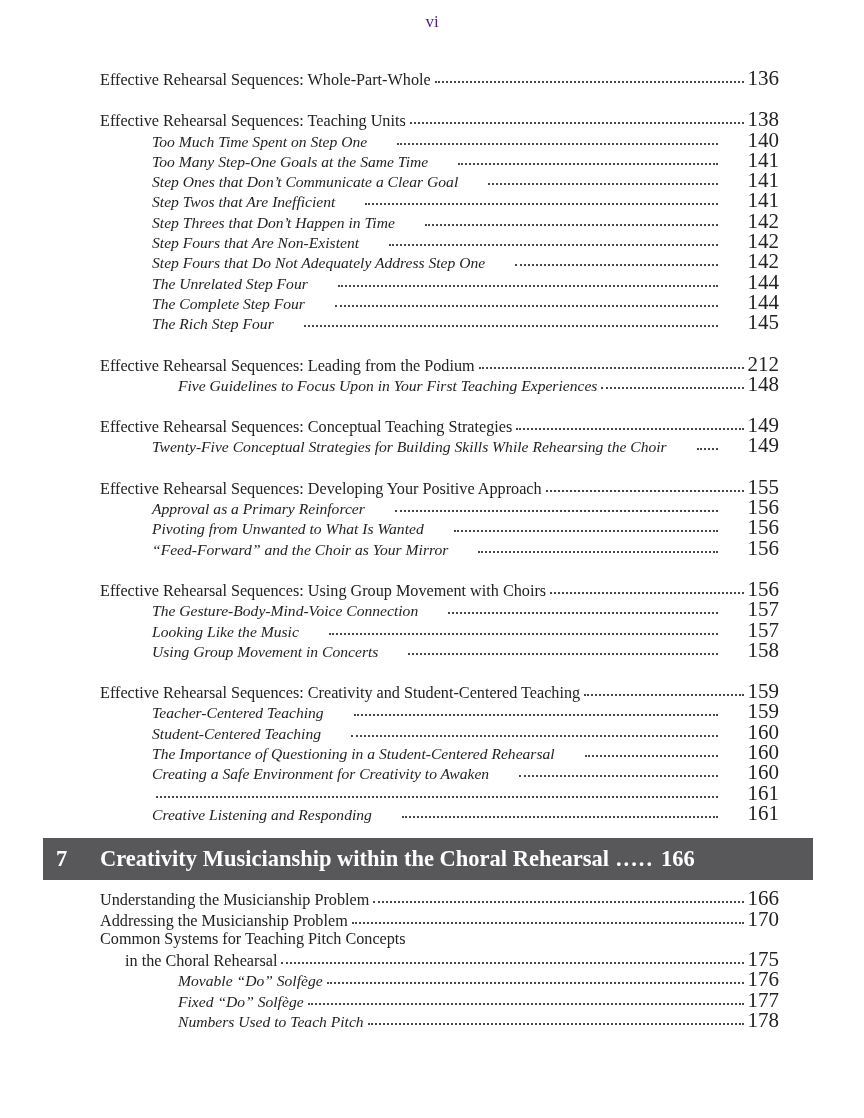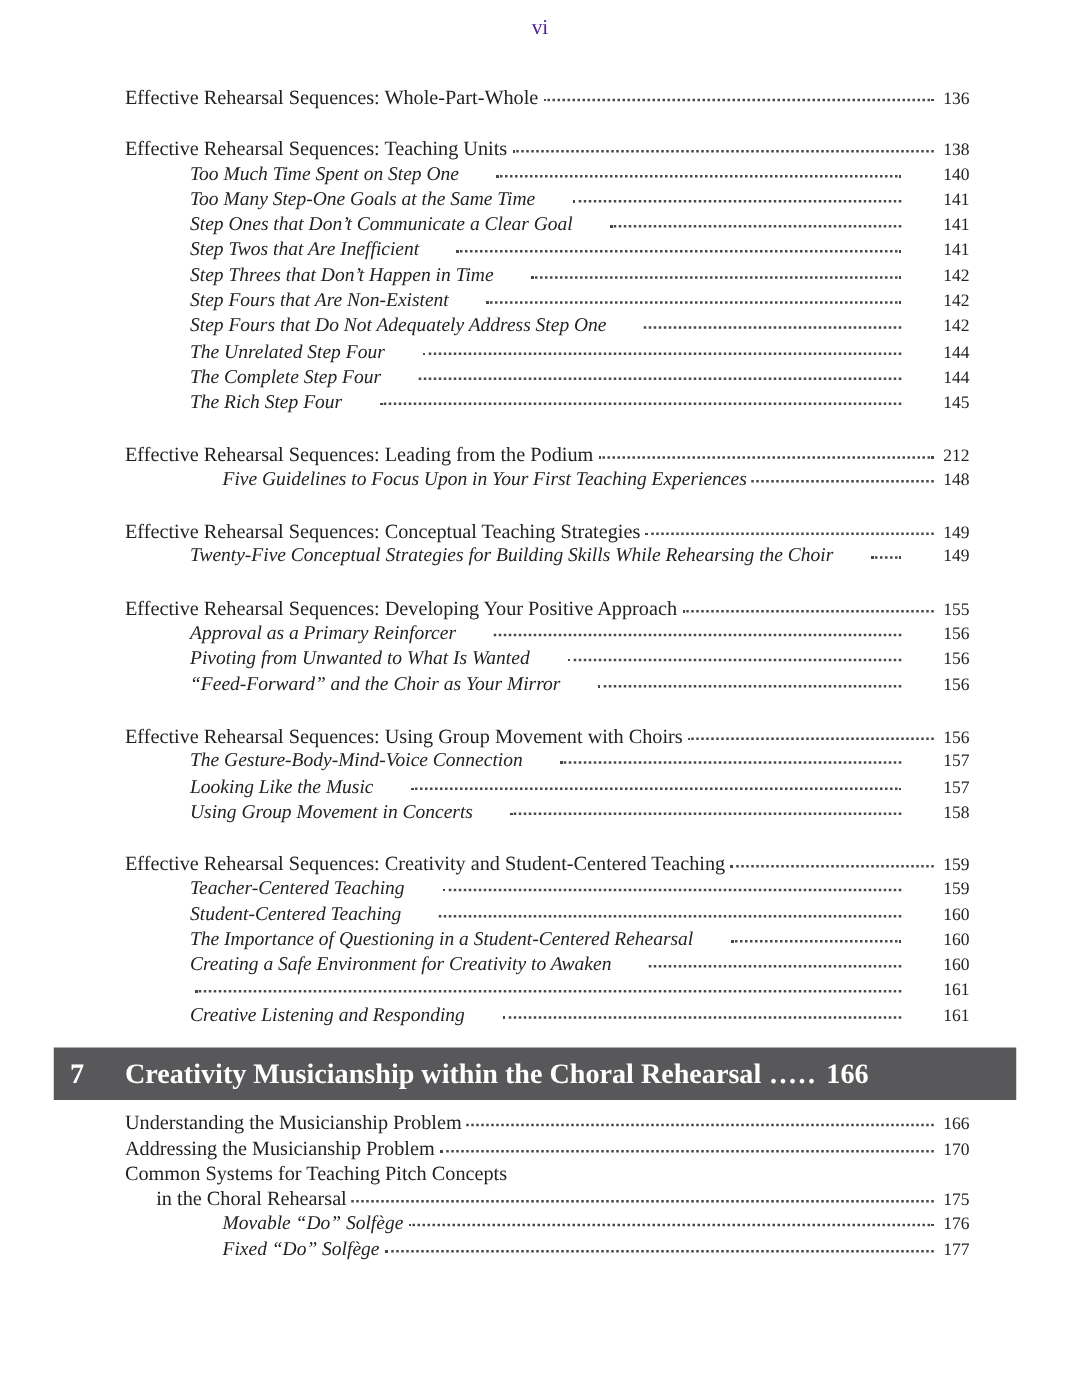--- a/index.html
+++ b/index.html
@@ -49,23 +49,23 @@
     flex: 1 1 auto;
     border-bottom: 2px dotted #484848;
     margin: 0 4px 0 4px;
     position: relative;
     top: -2px;
     min-width: 10px;
   }
   .pg {
     flex: 0 0 auto;
     font-style: normal;
-    font-size: 14px;
+    font-size: 21px;
     min-width: 28px;
-    text-align: center;
+    text-align: right;
   }
   .chapter-bar {
     display: flex;
     align-items: center;
     margin: 15px 0 8px -57px;
     width: 770px;
     height: 42px;
     background: #58585a;
     color: #ffffff;
     font-weight: bold;
@@ -265,14 +265,19 @@
       <div class="row lvl-2">
         <span class="t">Movable “Do” Solfège</span>
         <span class="leader"></span>
         <span class="pg">176</span>
       </div>
       <div class="row lvl-2">
         <span class="t">Fixed “Do” Solfège</span>
         <span class="leader"></span>
         <span class="pg">177</span>
       </div>
+      <div class="row lvl-2">
+        <span class="t">Numbers Used to Teach Pitch</span>
+        <span class="leader"></span>
+        <span class="pg">178</span>
+      </div>
     </div>
 </div>
 
 </body></html>

